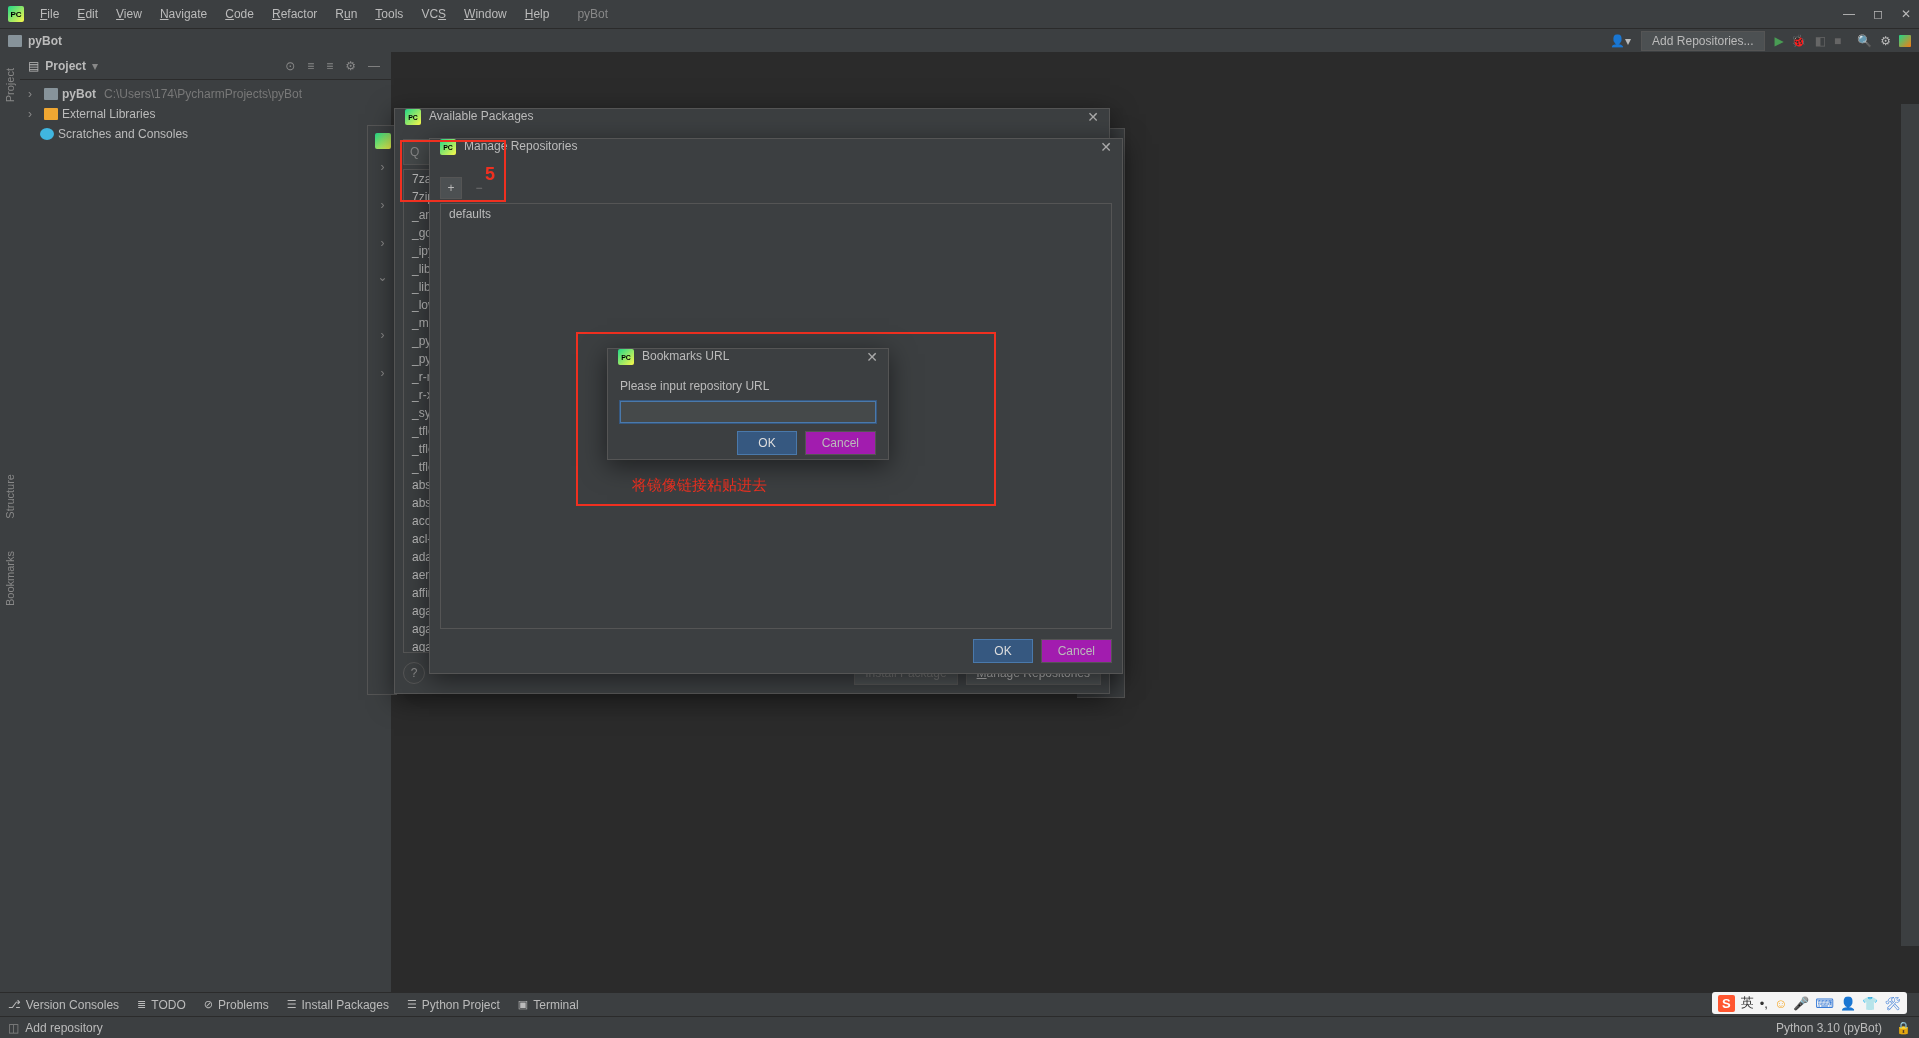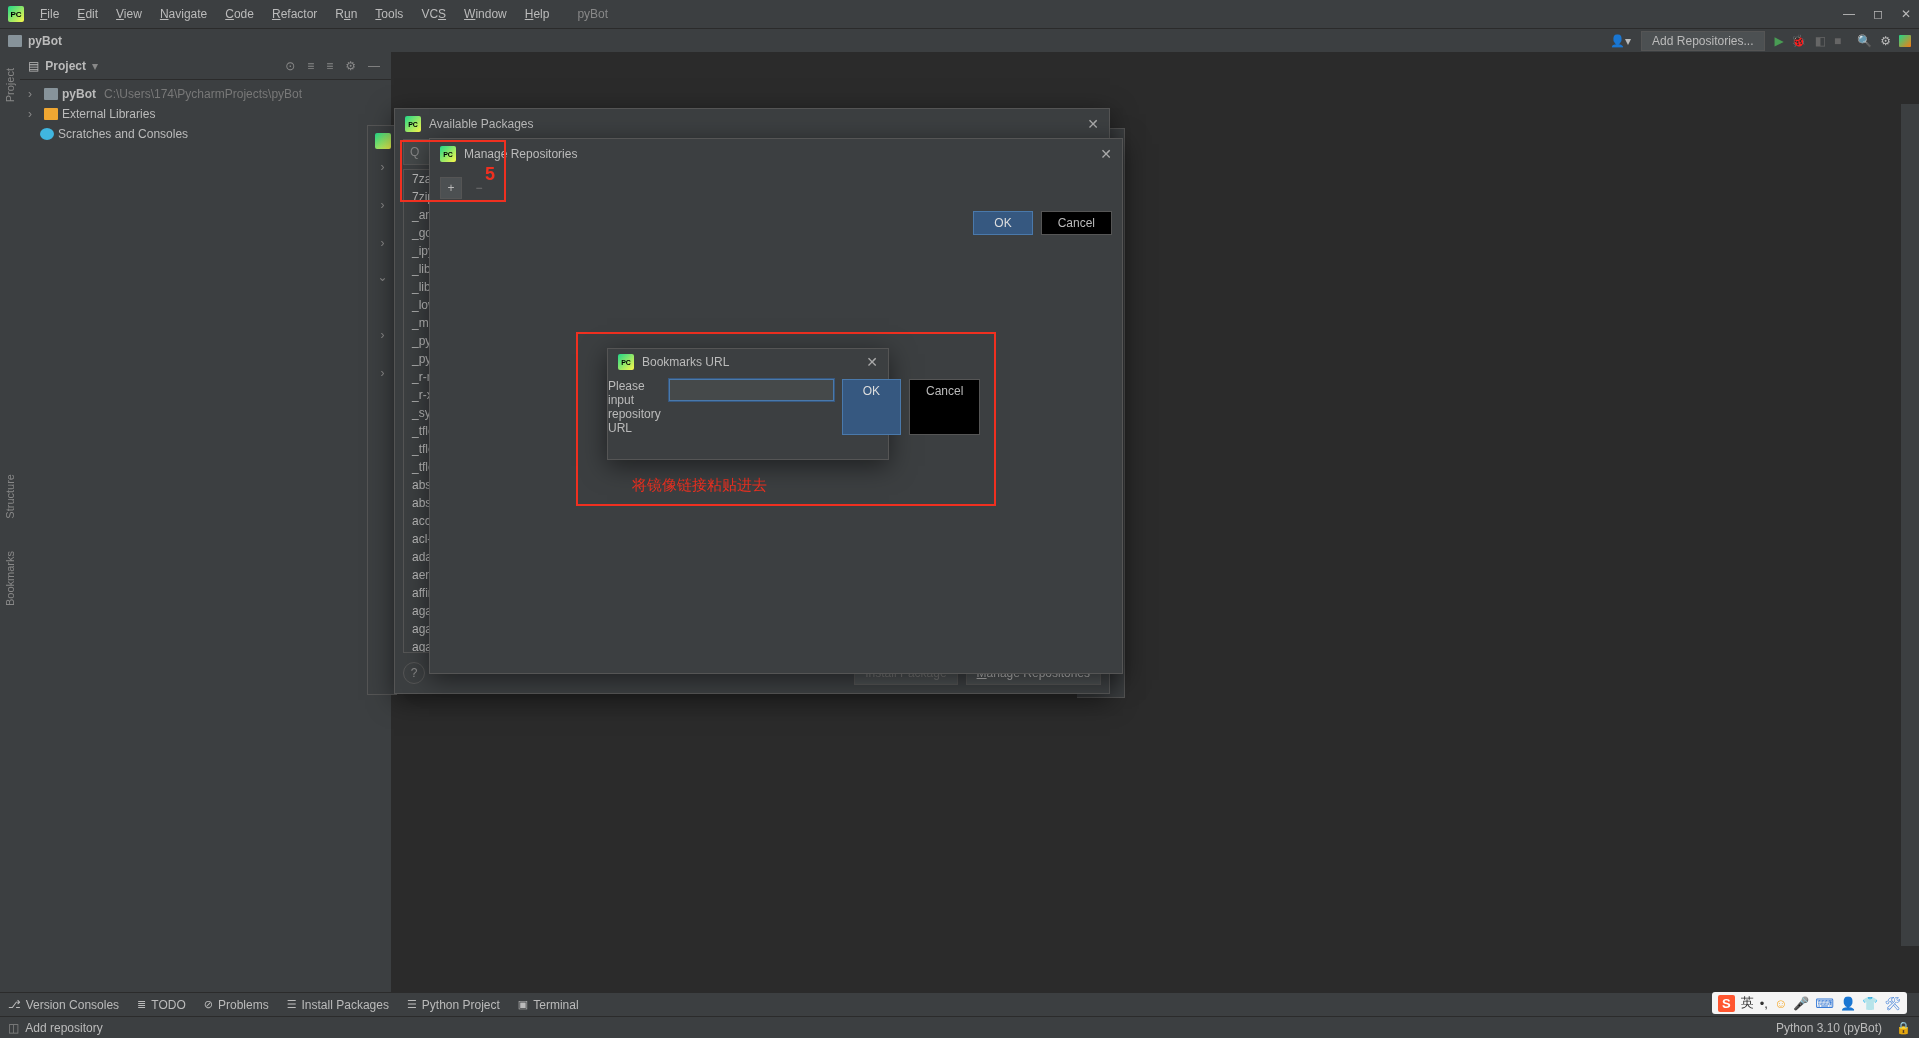--- a/index.html
+++ b/index.html
@@ -39,21 +39,21 @@
 .bottom-toolbar{height:24px;background:#3c3f41;display:flex;align-items:center;padding:0 8px;gap:18px;border-top:1px solid #2b2b2b}
 .bt-item{display:flex;align-items:center;gap:5px;cursor:pointer;color:#999}
 .bt-icon{font-size:11px}
 .statusbar{height:22px;background:#3c3f41;display:flex;align-items:center;padding:0 8px;border-top:1px solid #2b2b2b}
 .statusbar .sb-icon{margin-right:6px;color:#888}
 .statusbar .sb-right{margin-left:auto;display:flex;gap:14px;align-items:center}
 .ime-bar{position:absolute;bottom:24px;right:12px;height:22px;background:#f5f5f5;display:flex;align-items:center;gap:6px;padding:0 6px;border-radius:3px}
 .ime-bar span{color:#333;font-size:13px}
 .ime-bar .red{color:#ff4d4d;font-weight:bold}
 .dialog{position:absolute;background:#3c3f41;border:1px solid #555;box-shadow:0 6px 24px rgba(0,0,0,.5)}
-.dlg-title{height:30px;display:flex;align-items:center;padding:0 10px;gap:8px}
+.dlg-title{height:30px;display:flex;align-items:flex-start;padding:0 10px;gap:8px}
 .dlg-title .pc-badge{width:16px;height:16px;background:linear-gradient(135deg,#21d789,#fcf84a);border-radius:2px;display:flex;align-items:center;justify-content:center;font-size:7px;font-weight:bold;color:#000}
 .dlg-close{margin-left:auto;color:#aaa;cursor:pointer;font-size:14px}
 .avail-dlg{left:394px;top:108px;width:716px;height:586px}
 .avail-body{display:flex;flex-direction:column;height:calc(100% - 30px);padding:0 8px 8px}
 .search-row{height:26px;display:flex;align-items:center;gap:6px;border:1px solid #555;background:#45494a;padding:0 6px;margin-bottom:4px}
 .pkg-list{flex:1;border:1px solid #555;background:#3c3f41;overflow:hidden}
 .pkg-list .item{padding:2px 8px;height:18px;color:#bbb}
 .avail-footer{display:flex;gap:8px;padding-top:8px;align-items:center}
 .avail-footer .btn{padding:4px 10px;border:1px solid #555;background:#4c5052;cursor:pointer}
 .avail-footer .btn.disabled{color:#777}
@@ -63,23 +63,23 @@
 .settings-strip span{color:#888}
 .manage-dlg{left:429px;top:138px;width:694px;height:536px}
 .manage-body{padding:6px 10px 10px;height:calc(100% - 30px);display:flex;flex-direction:column}
 .manage-tools{display:flex;gap:6px;align-items:center;height:26px}
 .manage-tools .tbtn{width:22px;height:22px;display:flex;align-items:center;justify-content:center;border:1px solid transparent;cursor:pointer;color:#bbb}
 .manage-tools .tbtn.add{border:1px solid #555;background:#4c5052}
 .manage-list{flex:1;border:1px solid #555;background:#3c3f41;margin-top:2px}
 .manage-list .row{padding:3px 8px}
 .manage-footer{display:flex;justify-content:flex-end;gap:8px;padding-top:10px}
 .btn-ok{padding:4px 20px;background:#365880;border:1px solid #4a79ab;color:#ddd;cursor:pointer}
-.btn-cancel{padding:4px 16px;background:#000000;border:1px solid #555;cursor:pointer}
+.btn-cancel{padding:4px 16px;background:#a21caf;border:1px solid #555;cursor:pointer}
 .repo-dlg{left:607px;top:348px;width:282px;height:112px;z-index:20}
-.repo-body{padding:4px 0 10px;display:flex;flex-direction:row;gap:8px}
+.repo-body{padding:4px 12px 10px;display:flex;flex-direction:column;gap:8px}
 .repo-body .label{color:#bbb}
 .repo-body input{height:22px;background:#45494a;border:1px solid #4a79ab;box-shadow:0 0 0 1px #365880;outline:none;padding:0 4px;color:#ddd}
 .repo-footer{display:flex;justify-content:flex-end;gap:8px}
 .redbox{position:absolute;border:2px solid #f03020;pointer-events:none}
 .redbox.r1{left:400px;top:140px;width:106px;height:62px}
 .redbox.r2{left:576px;top:332px;width:420px;height:174px}
 .red-label{position:absolute;color:#f03020;font-size:18px;font-weight:bold}
 .red-5{left:485px;top:164px}
 .red-cn{left:632px;top:476px;font-size:15px;font-weight:normal}
 .right-edge{position:absolute;right:0;top:52px;width:18px;bottom:46px;background:#3c3f41}
@@ -275,20 +275,23 @@
   <div class="dlg-title">
     <div class="pc-badge">PC</div>
     <span>Manage Repositories</span>
     <span class="dlg-close">✕</span>
   </div>
   <div class="manage-body">
     <div class="manage-tools">
       <div class="tbtn add">+</div>
       <div class="tbtn" style="color:#777">−</div>
     </div>
+    <div class="manage-list">
+      <div class="row">defaults</div>
+    </div>
     <div class="manage-footer">
       <span class="btn-ok">OK</span>
       <span class="btn-cancel">Cancel</span>
     </div>
   </div>
 </div>
 
 <div class="dialog repo-dlg">
   <div class="dlg-title" style="height:26px">
     <div class="pc-badge">PC</div>

